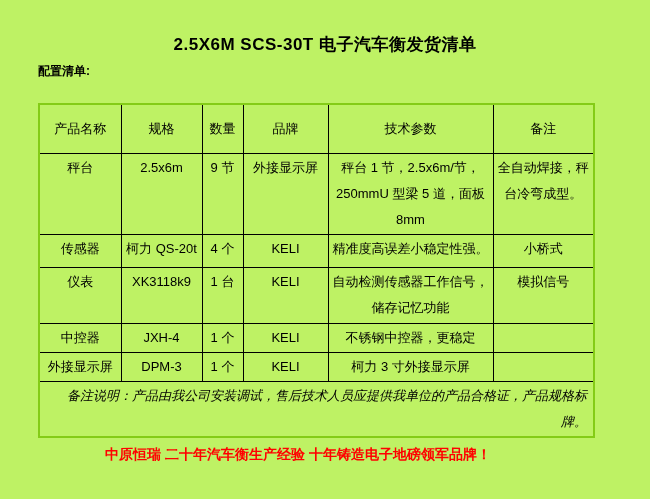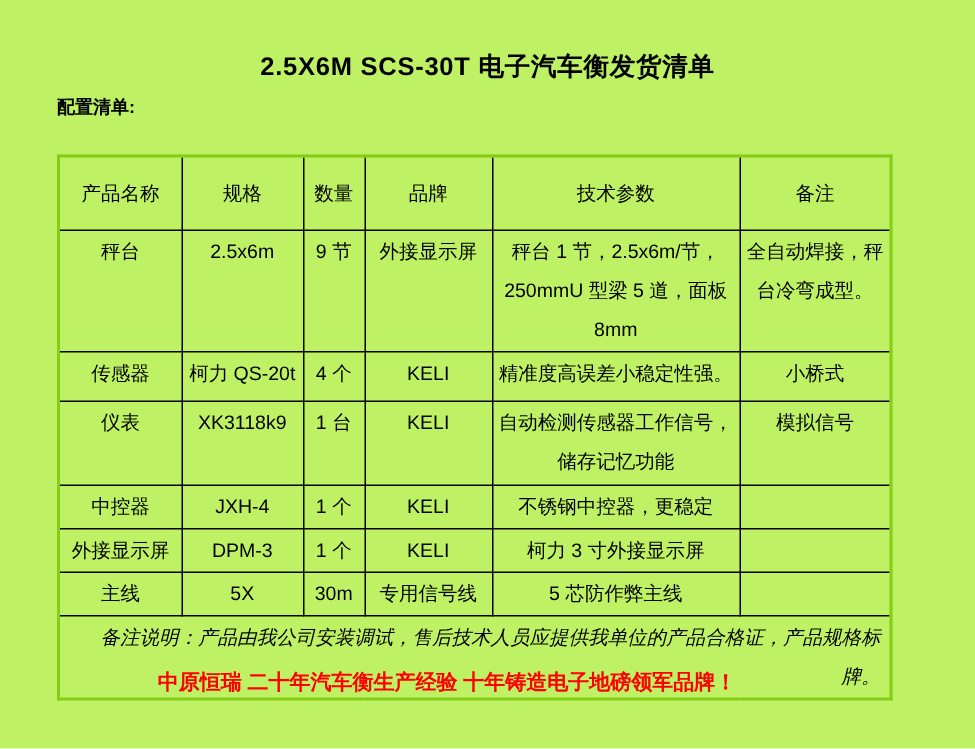--- a/index.html
+++ b/index.html
@@ -131,28 +131,20 @@
 
       <tr class="h-short2">
         <td>外接显示屏</td>
         <td>DPM-3</td>
         <td>1 个</td>
         <td>KELI</td>
         <td>柯力 3 寸外接显示屏</td>
         <td></td>
       </tr>
 
-      <tr class="h-short2">
-        <td>主线</td>
-        <td>5X</td>
-        <td>30m</td>
-        <td>专用信号线</td>
-        <td>5 芯防作弊主线</td>
-        <td></td>
-      </tr>
 
       <tr class="h-footer">
         <td class="footer-note" colspan="6">备注说明：产品由我公司安装调试，售后技术人员应提供我单位的产品合格证，产品规格标牌。</td>
       </tr>
     </tbody>
   </table>
 
   <div class="slogan" style="color: rgb(255, 0, 0);">中原恒瑞 二十年汽车衡生产经验 十年铸造电子地磅领军品牌！</div>
 
 </div>

